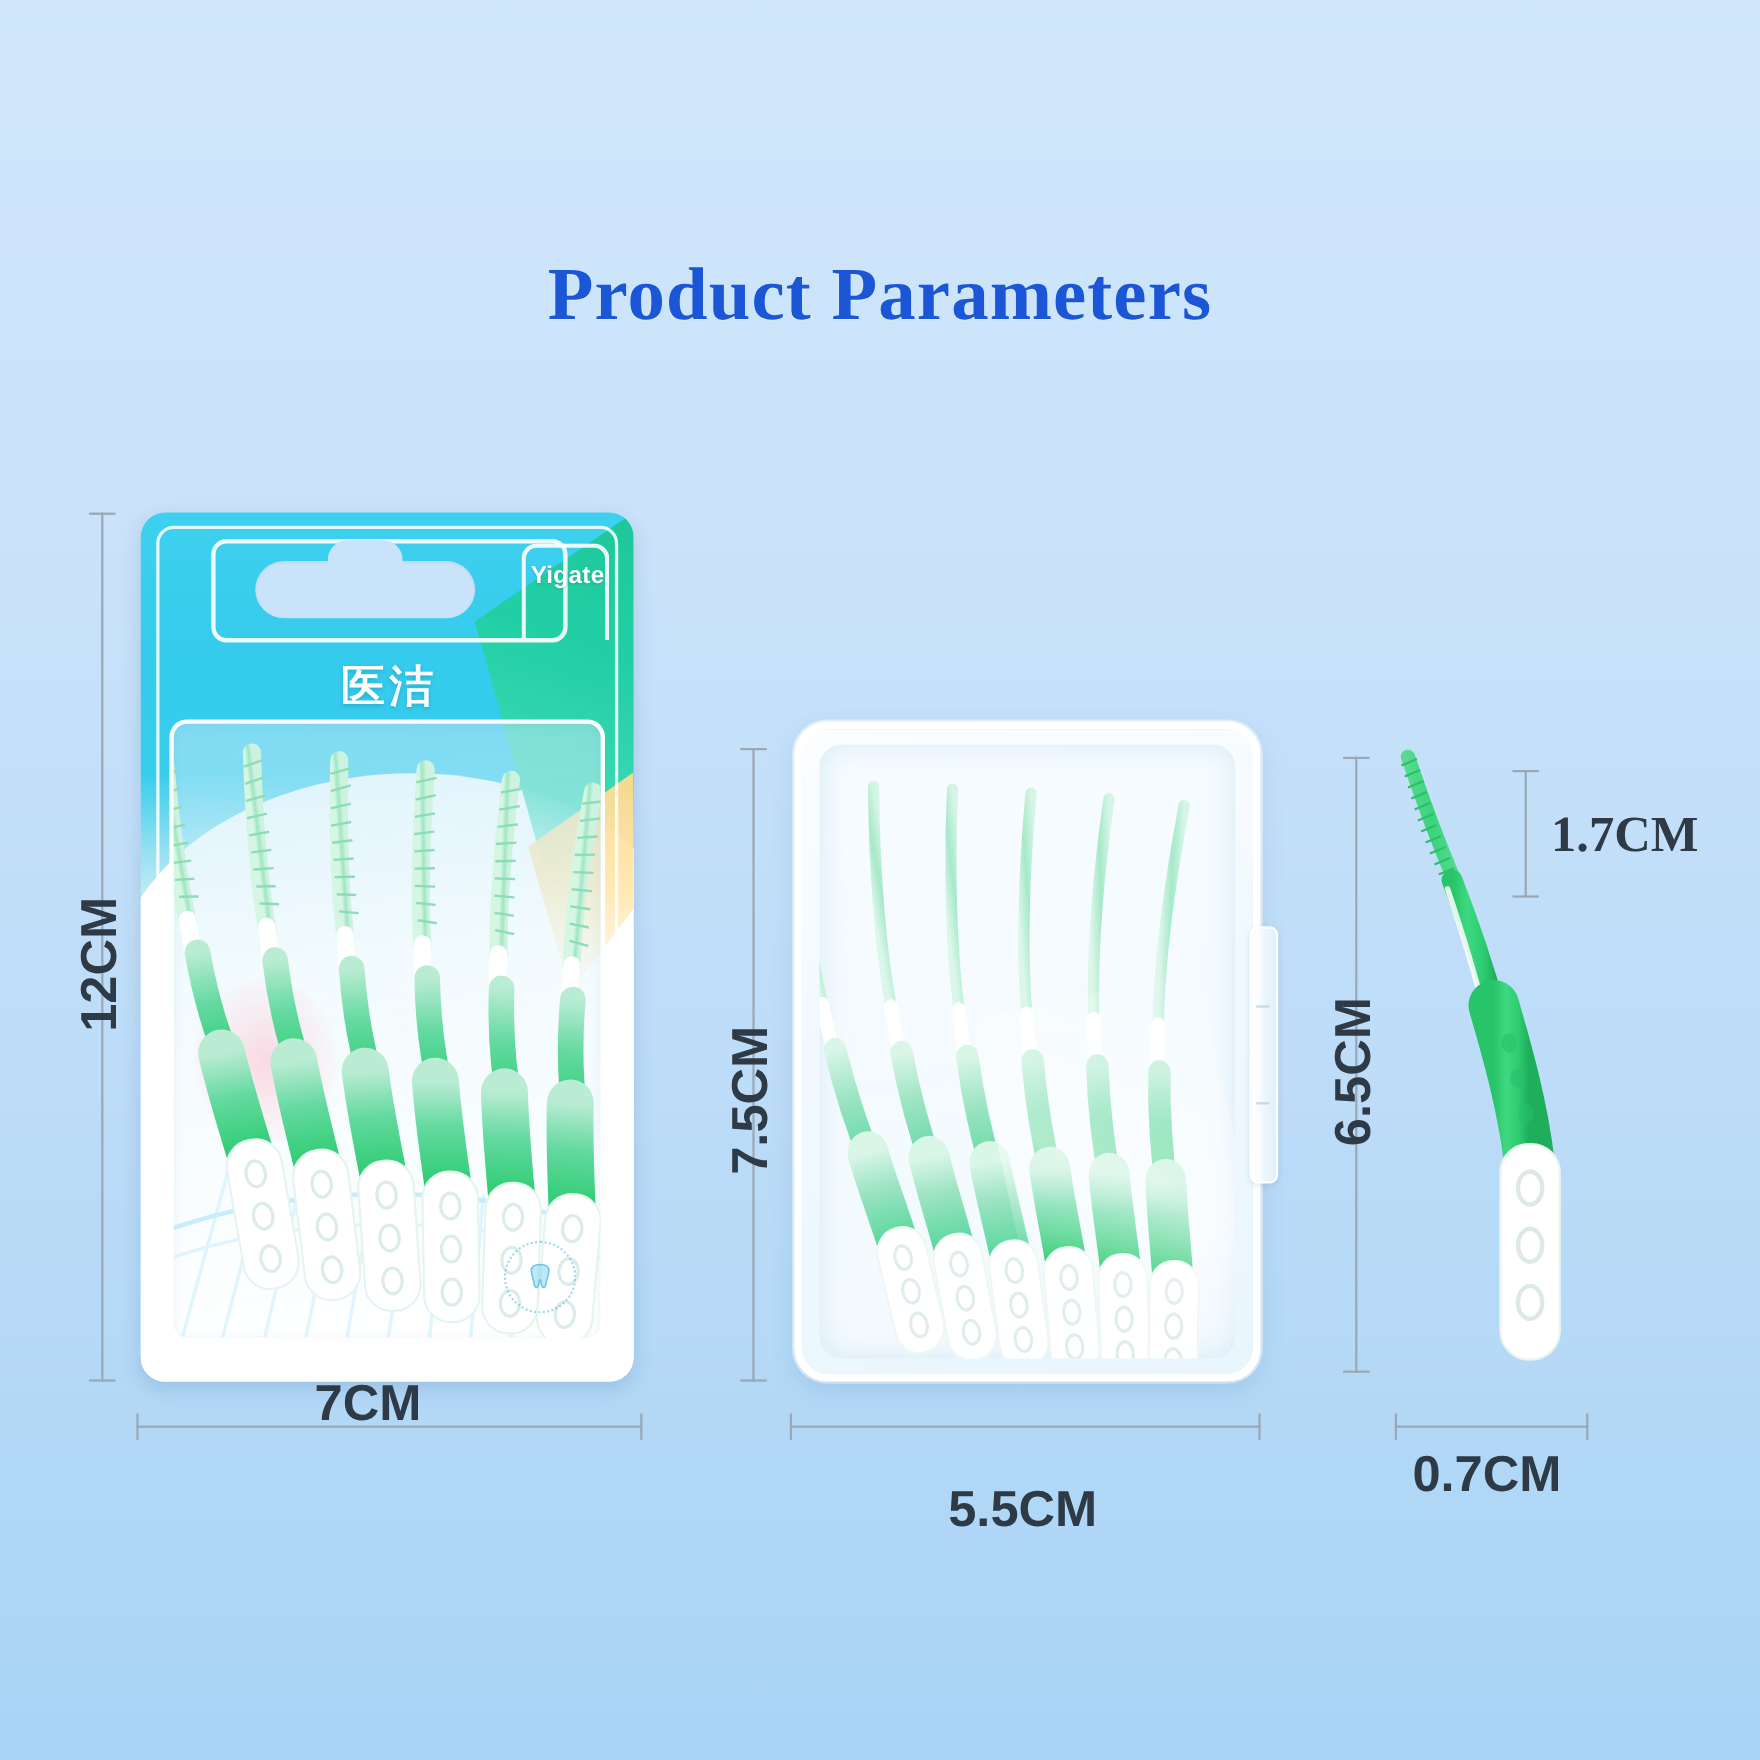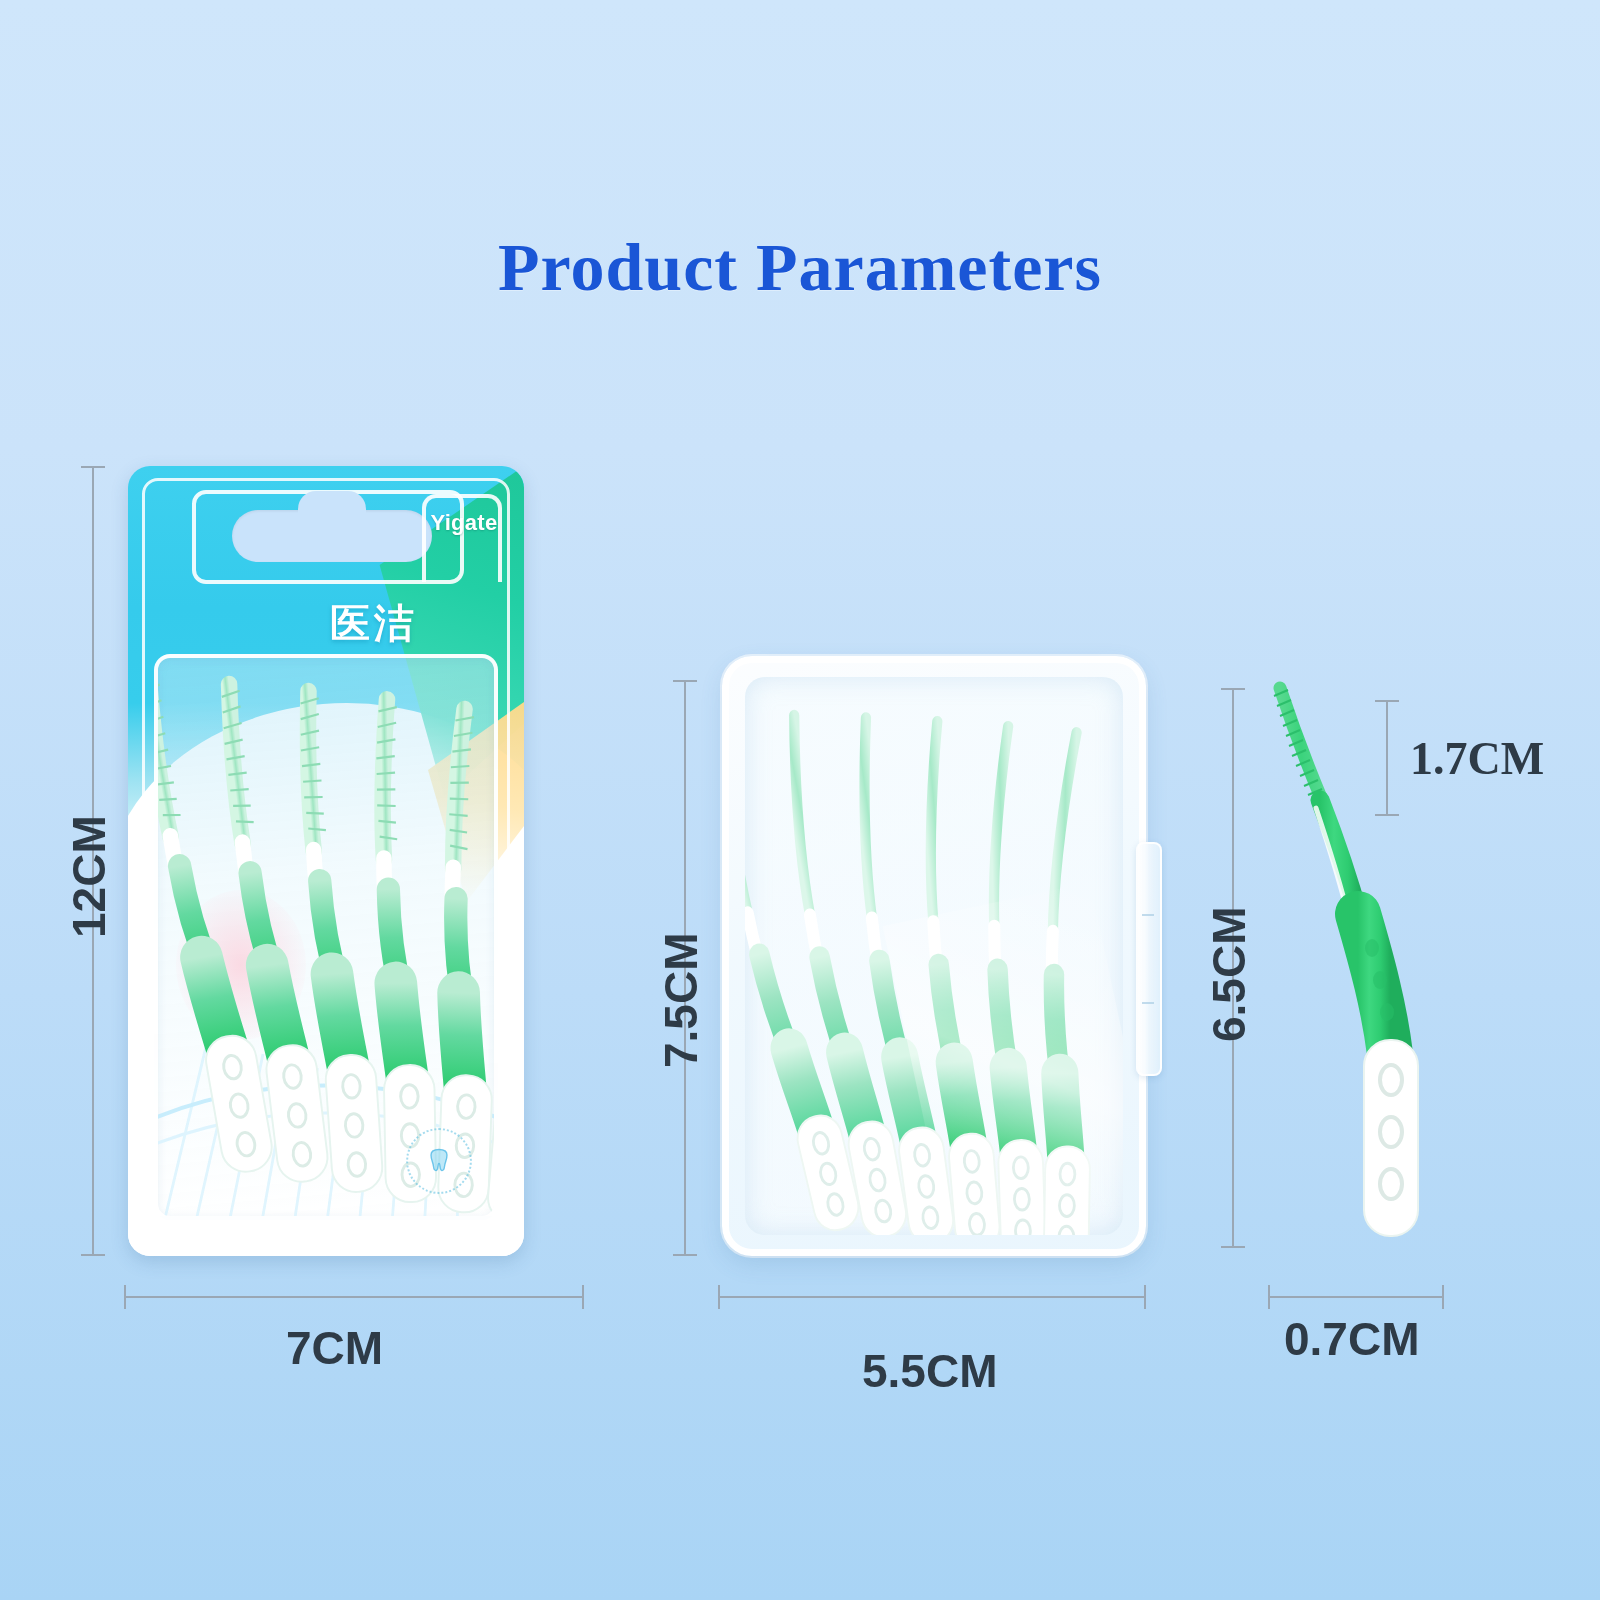--- a/index.html
+++ b/index.html
@@ -27,21 +27,21 @@
   .dimv:after{bottom:0;}
   .dimh{position:absolute;height:2px;background:#9aa7b4;}
   .dimh:before,.dimh:after{content:"";position:absolute;top:-11px;width:2px;height:24px;background:#9aa7b4;}
   .dimh:before{left:0;}
   .dimh:after{right:0;}
   .dimlabel{position:absolute;color:#2e3b47;font-weight:bold;font-size:46px;white-space:nowrap;
             font-family:"Liberation Sans", sans-serif;}
   .rot{transform:rotate(-90deg);transform-origin:left top;}
 
   
-  #blister{position:absolute;left:128px;top:466px;width:396px;height:790px;}
+  #blister{position:absolute;left:128px;top:466px;width:448px;height:790px;}
   .bl-card{
     position:absolute;inset:0;border-radius:22px;overflow:hidden;
     background:
       linear-gradient(180deg,#3ed0ef 0%,#35cbec 18%,#37cdec 30%, #9fe3f2 40%, #ffffff 52%, #ffffff 100%);
     box-shadow:0 6px 18px rgba(40,90,140,.18);
   }
   
   .bl-green{
     position:absolute;right:0;top:0;width:190px;height:330px;
     background:linear-gradient(200deg,#1fc79a 0%,#22cfa5 35%,#3ad8b4 70%,rgba(60,215,180,0) 100%);
@@ -85,21 +85,20 @@
   #yigate{
     position:absolute;right:24px;top:44px;width:72px;text-align:center;
     color:#ffffff;font-weight:bold;font-size:22px;letter-spacing:.3px;
     text-shadow:0 1px 2px rgba(0,90,80,.3);
   }
   #cnbrand{
     position:absolute;left:0;top:130px;width:452px;text-align:center;
     color:#ffffff;font-weight:bold;font-size:40px;letter-spacing:4px;
     text-shadow:0 2px 4px rgba(0,120,160,.35);
     font-family:"DejaVu Sans", sans-serif;
-    margin-left:20px;
   }
   
   .bl-tray{
     position:absolute;left:26px;top:188px;right:26px;bottom:36px;
     border:4px solid rgba(255,255,255,.95);border-radius:16px;
     background:linear-gradient(175deg,rgba(190,232,248,.55) 0%,rgba(225,245,252,.45) 38%,rgba(255,255,255,.55) 100%);
     box-shadow:0 2px 10px rgba(80,140,180,.12) inset;
     overflow:hidden;
   }
   .bl-rays{position:absolute;left:-4%;bottom:-10px;width:108%;height:250px;opacity:.85;}
@@ -349,21 +348,21 @@
             <path d="M9 11c0-4 3.5-5.5 8-5.5S25 7 25 11c0 5-2 7-2.5 11.5-.3 2.8-1.3 4-2.5 4s-1.7-1.6-2-4.2c-.2-1.8-.5-2.8-1-2.8s-.8 1-1 2.8c-.3 2.6-.8 4.2-2 4.2s-2.2-1.2-2.5-4C11 18 9 16 9 11z" fill="rgba(110,205,240,.45)" stroke="rgba(80,185,230,.8)" stroke-width="1.4"></path>
           </svg>
         </div>
       </div>
     </div>
   </div>
 
   <div class="dimv" style="left:92px;top:466px;height:790px;"></div>
   <div class="dimlabel rot" style="left:62px;top:938px;">12CM</div>
   <div class="dimh" style="left:124px;top:1296px;width:460px;"></div>
-  <div class="dimlabel" style="left:286px;top:1321px;text-align:center;">7CM</div>
+  <div class="dimlabel" style="left:286px;top:1248px;text-align:center;">7CM</div>
 
   <div id="case">
     <div class="cs-body">
       <div class="cs-inner">
 
         <svg viewBox="0 0 400 560" preserveAspectRatio="none" style="position:absolute;left:10px;top:8px;width:372px;height:552px;">
           <defs>
             <linearGradient id="cGreen" x1="0" y1="0" x2="0" y2="1">
               <stop offset="0%" stop-color="#d9f6e7"></stop>
               <stop offset="40%" stop-color="#9ce4c2"></stop>

